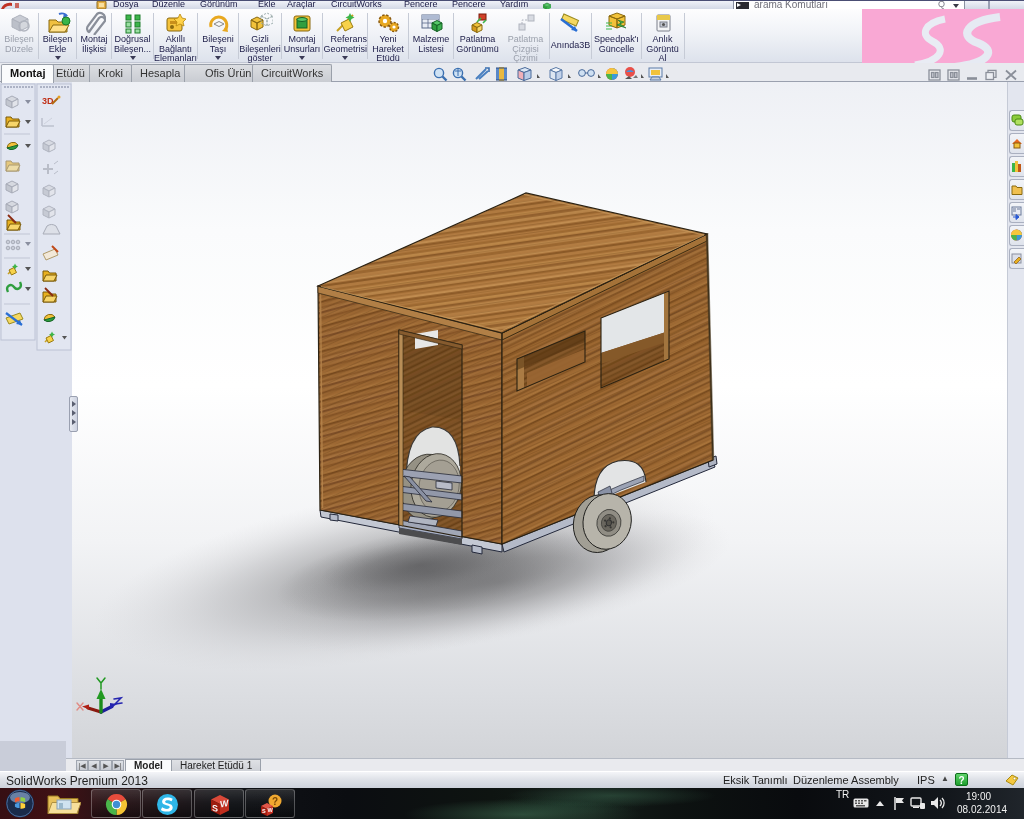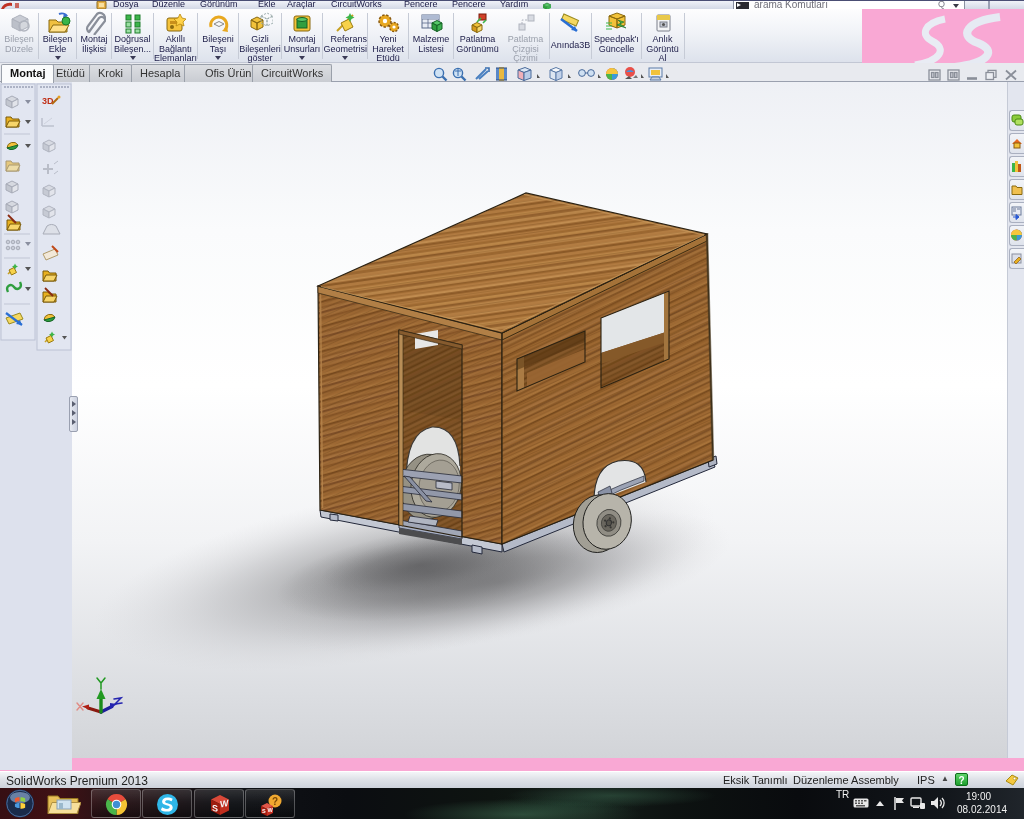--- a/index.html
+++ b/index.html
@@ -626,20 +626,29 @@
       <path d="M77,703 l6,7 M83,703 l-6,7" stroke="#e08a84" stroke-width="1.4"></path>
       <path d="M101,712 L112,706.5" stroke="#20209a" stroke-width="3.4"></path>
       <path d="M110,709 L117,704 L110,703 Z" fill="#2525b0" stroke="none"></path>
       <path d="M114,699 l7,-1 l-6,6 l7,-1" stroke="#2525b0" stroke-width="1.6" fill="none"></path>
       <path d="M101,712 L101,697" stroke="#1a8a1a" stroke-width="3.4"></path>
       <path d="M96.5,699 L101,689 L105.5,699 Z" fill="#229922" stroke="none"></path>
       <path d="M97,678 l4,5 l4,-5 M101,683 l0,6" stroke="#229922" stroke-width="1.5" fill="none"></path>
     </g>
   </svg>
 
+  <div class="abs" id="modeltabs">
+    <div id="mtgrey"></div>
+    <div class="navb" style="left:76px">|◀</div>
+    <div class="navb" style="left:88px">◀</div>
+    <div class="navb" style="left:100px">▶</div>
+    <div class="navb" style="left:112px">▶|</div>
+    <div class="mtab act" style="left:125px">Model</div>
+    <div class="mtab" style="left:171px">Hareket Etüdü 1</div>
+  </div>
 
   <div class="abs" id="statusbar">
     <span class="st" style="left:6px;font-size:12px;">SolidWorks Premium 2013</span>
     <span class="st" style="left:723px;">Eksik Tanımlı</span>
     <span class="st" style="left:793px;">Düzenleme Assembly</span>
     <span class="st" style="left:917px;">IPS</span>
     <span class="st" style="left:941px;font-size:8px;color:#444;">▲</span>
     <span class="st" style="left:955px;top:1px;width:13px;height:13px;background:linear-gradient(180deg,#5fd36a,#1e9e2e);border:1px solid #0d6e1a;border-radius:2px;color:#fff;font-size:10px;font-weight:bold;text-align:center;line-height:13px;display:inline-block;">?</span>
     <svg class="st" style="left:1005px;top:2px" width="15" height="13" viewBox="0 0 15 13">
         <path d="M1,7 L7,1 L13,4 L8,11 Z" fill="#f5c840" stroke="#a88a10"></path>

